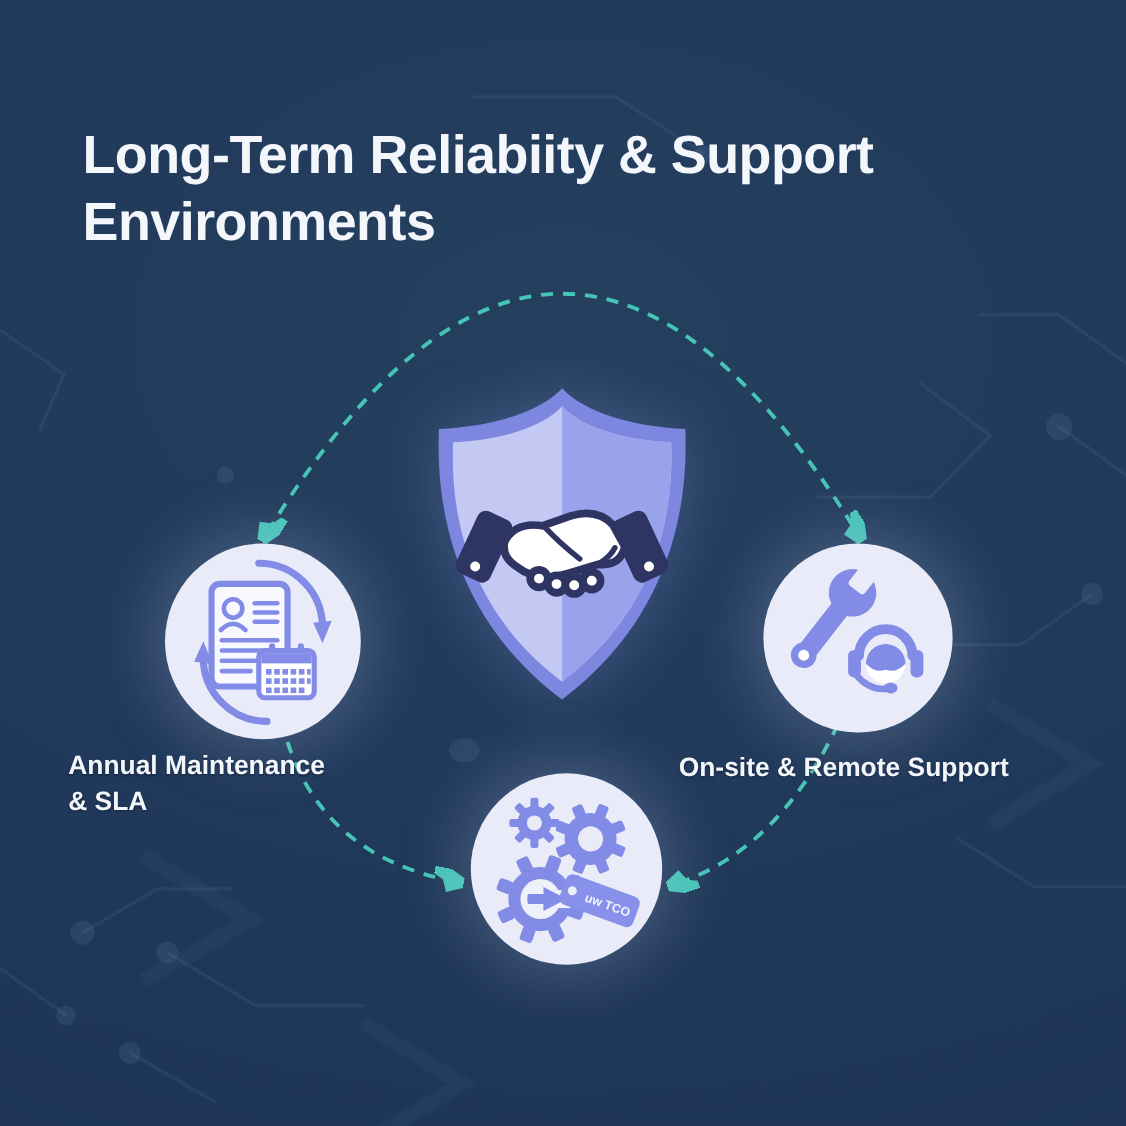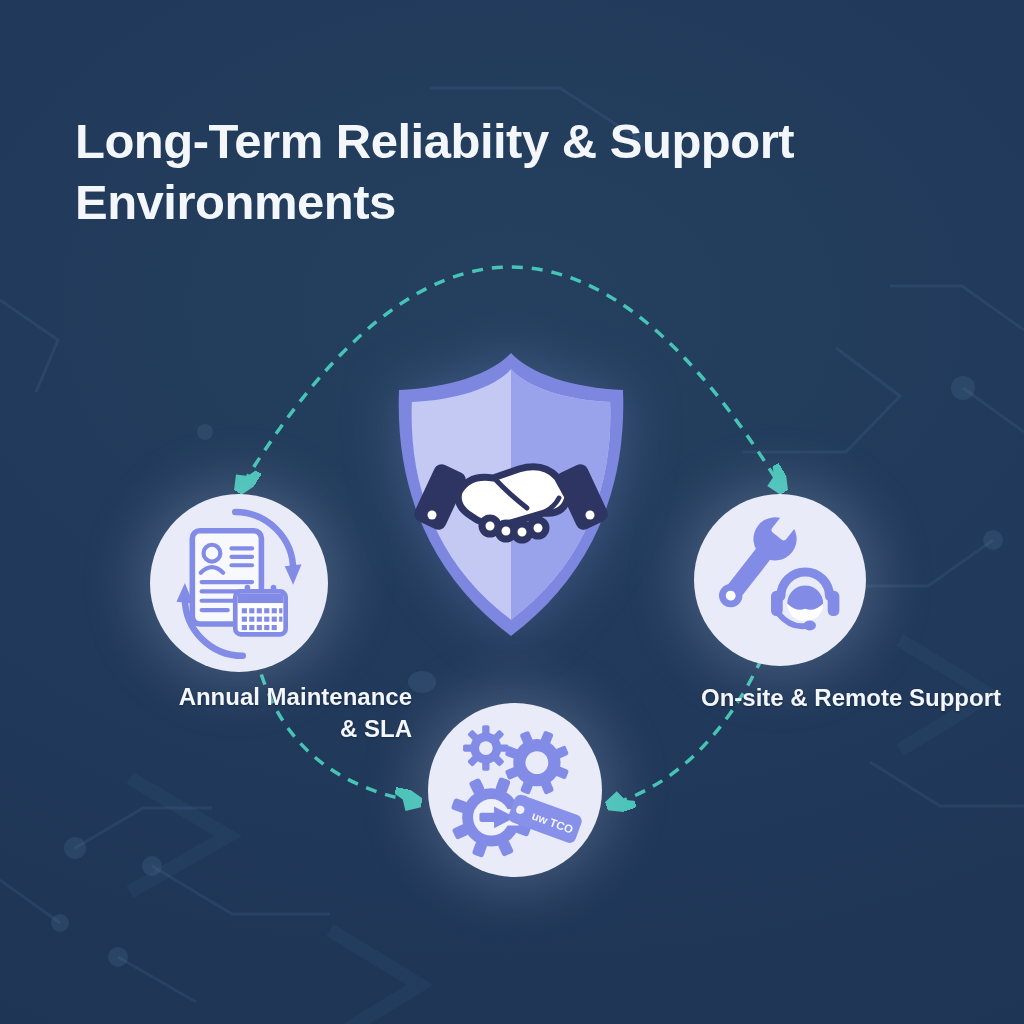--- a/index.html
+++ b/index.html
@@ -34,25 +34,25 @@
   .node-circle svg{display:block;}
   #circle-maintenance{left:150px;top:494px;width:178px;height:178px;}
   #circle-support{left:694px;top:494px;width:172px;height:172px;}
   #circle-upgrades{left:428px;top:703px;width:174px;height:174px;}
   .shield-wrap{
     position:absolute;left:384px;top:348px;width:254px;height:294px;
     filter:drop-shadow(0 0 28px rgba(140,155,225,.30));
   }
   .node-label{
     position:absolute;color:var(--text);font-size:24px;font-weight:700;
-    text-align:right;line-height:1.33;white-space:pre-line;
+    text-align:left;line-height:1.33;white-space:pre-line;
     text-shadow:0 1px 2px rgba(10,20,40,.45);
   }
   #label-maintenance{left:62px;top:681px;width:350px;}
-  #label-support{left:651px;top:682px;width:350px;}
+  #label-support{left:617px;top:682px;width:350px;}
   #label-upgrades{left:318px;top:889px;width:350px;}
   .connectors{position:absolute;left:0;top:0;width:1024px;height:1024px;}
   .connectors path{fill:none;stroke:var(--teal);stroke-width:3.5;stroke-dasharray:11 9;}
 </style>
 </head>
 <body>
 
 <div class="canvas">
 
   <svg class="bg-svg" viewBox="0 0 1024 1024" aria-hidden="true">

